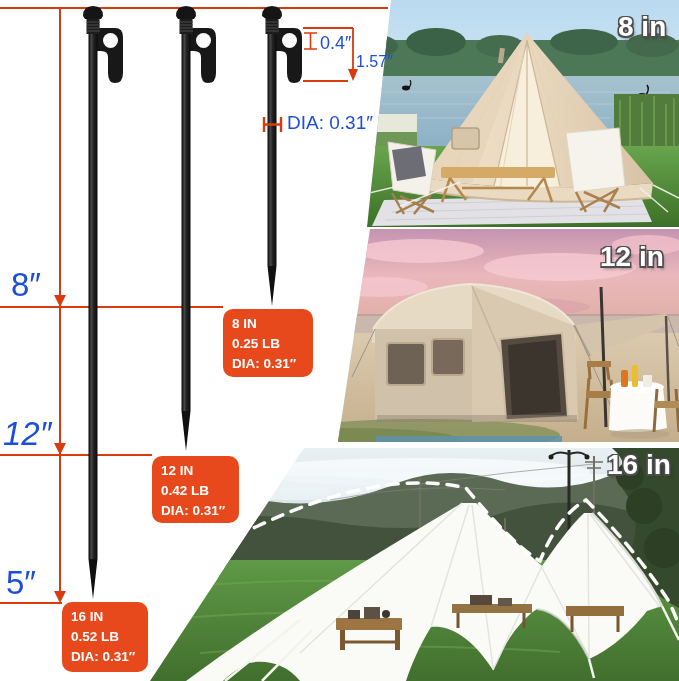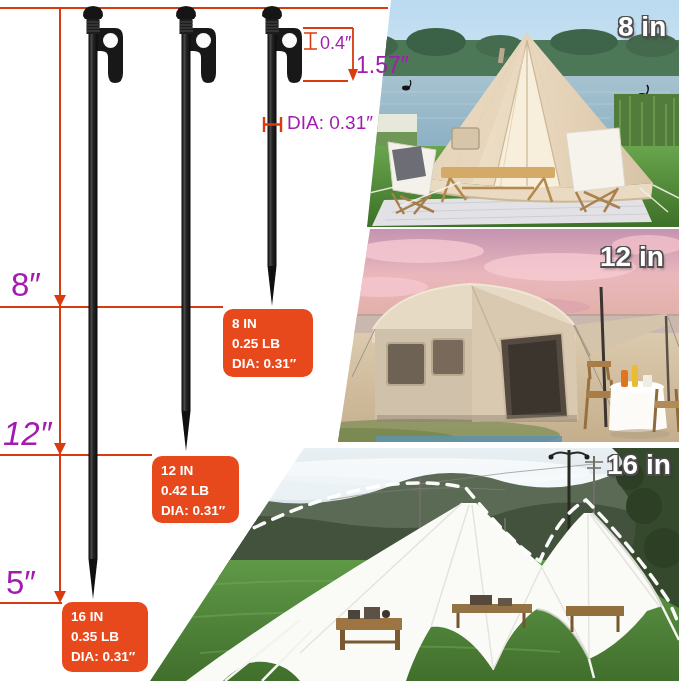--- a/index.html
+++ b/index.html
@@ -1,18 +1,18 @@
 <!DOCTYPE html>
 <html><head>
 <meta charset="utf-8">
 <style>
   html,body{margin:0;padding:0;background:#ffffff;font-family:"Liberation Sans",sans-serif;}
   .canvas{position:relative;width:679px;height:681px;background:#ffffff;overflow:hidden;}
   .abs{position:absolute;}
-  .dimtxt{position:absolute;color:#a21caf;line-height:1;white-space:nowrap;z-index:6;}
+  .dimtxt{position:absolute;color:#1d4ed8;line-height:1;white-space:nowrap;z-index:6;}
   .spec{
     position:absolute;background:#e8491c;color:#ffffff;font-weight:bold;
     font-size:13.5px;line-height:20px;border-radius:10px;
     padding:5px 6px 3px 9px;box-sizing:border-box;z-index:6;white-space:nowrap;
   }
   .photo{position:absolute;left:0;width:679px;z-index:2;}
   .photo svg{display:block;}
   .plabel{
     position:absolute;color:#ffffff;font-weight:bold;font-size:28px;line-height:1;
     z-index:7;white-space:nowrap;
@@ -85,36 +85,36 @@
 
     <g stroke="#d93b0e" stroke-width="2.4" fill="none">
       <path d="M264,117 V132 M281,117 V132 M264,124.5 H281"></path>
     </g>
   </svg>
 
   <span class="dimtxt" style="left:11px;top:268px;font-size:33px;">8″</span>
   <span class="dimtxt" style="left:3px;top:417px;font-size:33px;font-style:italic;">12″</span>
   <span class="dimtxt" style="left:6px;top:566px;font-size:33px;">5″</span>
   <span class="dimtxt" style="left:320px;top:34px;font-size:18px;">0.4″</span>
-  <span class="dimtxt" style="left:356px;top:54px;font-size:23px;">1.57″</span>
+  <span class="dimtxt" style="left:356px;top:54px;font-size:16px;">1.57″</span>
   <span class="dimtxt" style="left:287px;top:113px;font-size:19px;">DIA: 0.31″</span>
 
   <div class="spec" style="left:223px;top:309px;width:90px;height:68px;">
     <div>8 IN</div>
     <div>0.25 LB</div>
     <div>DIA: 0.31″</div>
   </div>
   <div class="spec" style="left:152px;top:456px;width:87px;height:67px;">
     <div>12 IN</div>
     <div>0.42 LB</div>
     <div>DIA: 0.31″</div>
   </div>
   <div class="spec" style="left:62px;top:602px;width:86px;height:70px;">
     <div>16 IN</div>
-    <div>0.35 LB</div>
+    <div>0.52 LB</div>
     <div>DIA: 0.31″</div>
   </div>
 
   <div class="photo" style="top:0;height:227px;clip-path:polygon(391px 0px,679px 0px,679px 227px,367px 227px);">
     <svg width="679" height="227" viewBox="0 0 679 227">
       <defs>
         <linearGradient id="p1sky" x1="0" y1="0" x2="0" y2="1">
           <stop offset="0" stop-color="#badaf0"></stop>
             <stop offset="1" stop-color="#dcebf4"></stop>
         </linearGradient>

